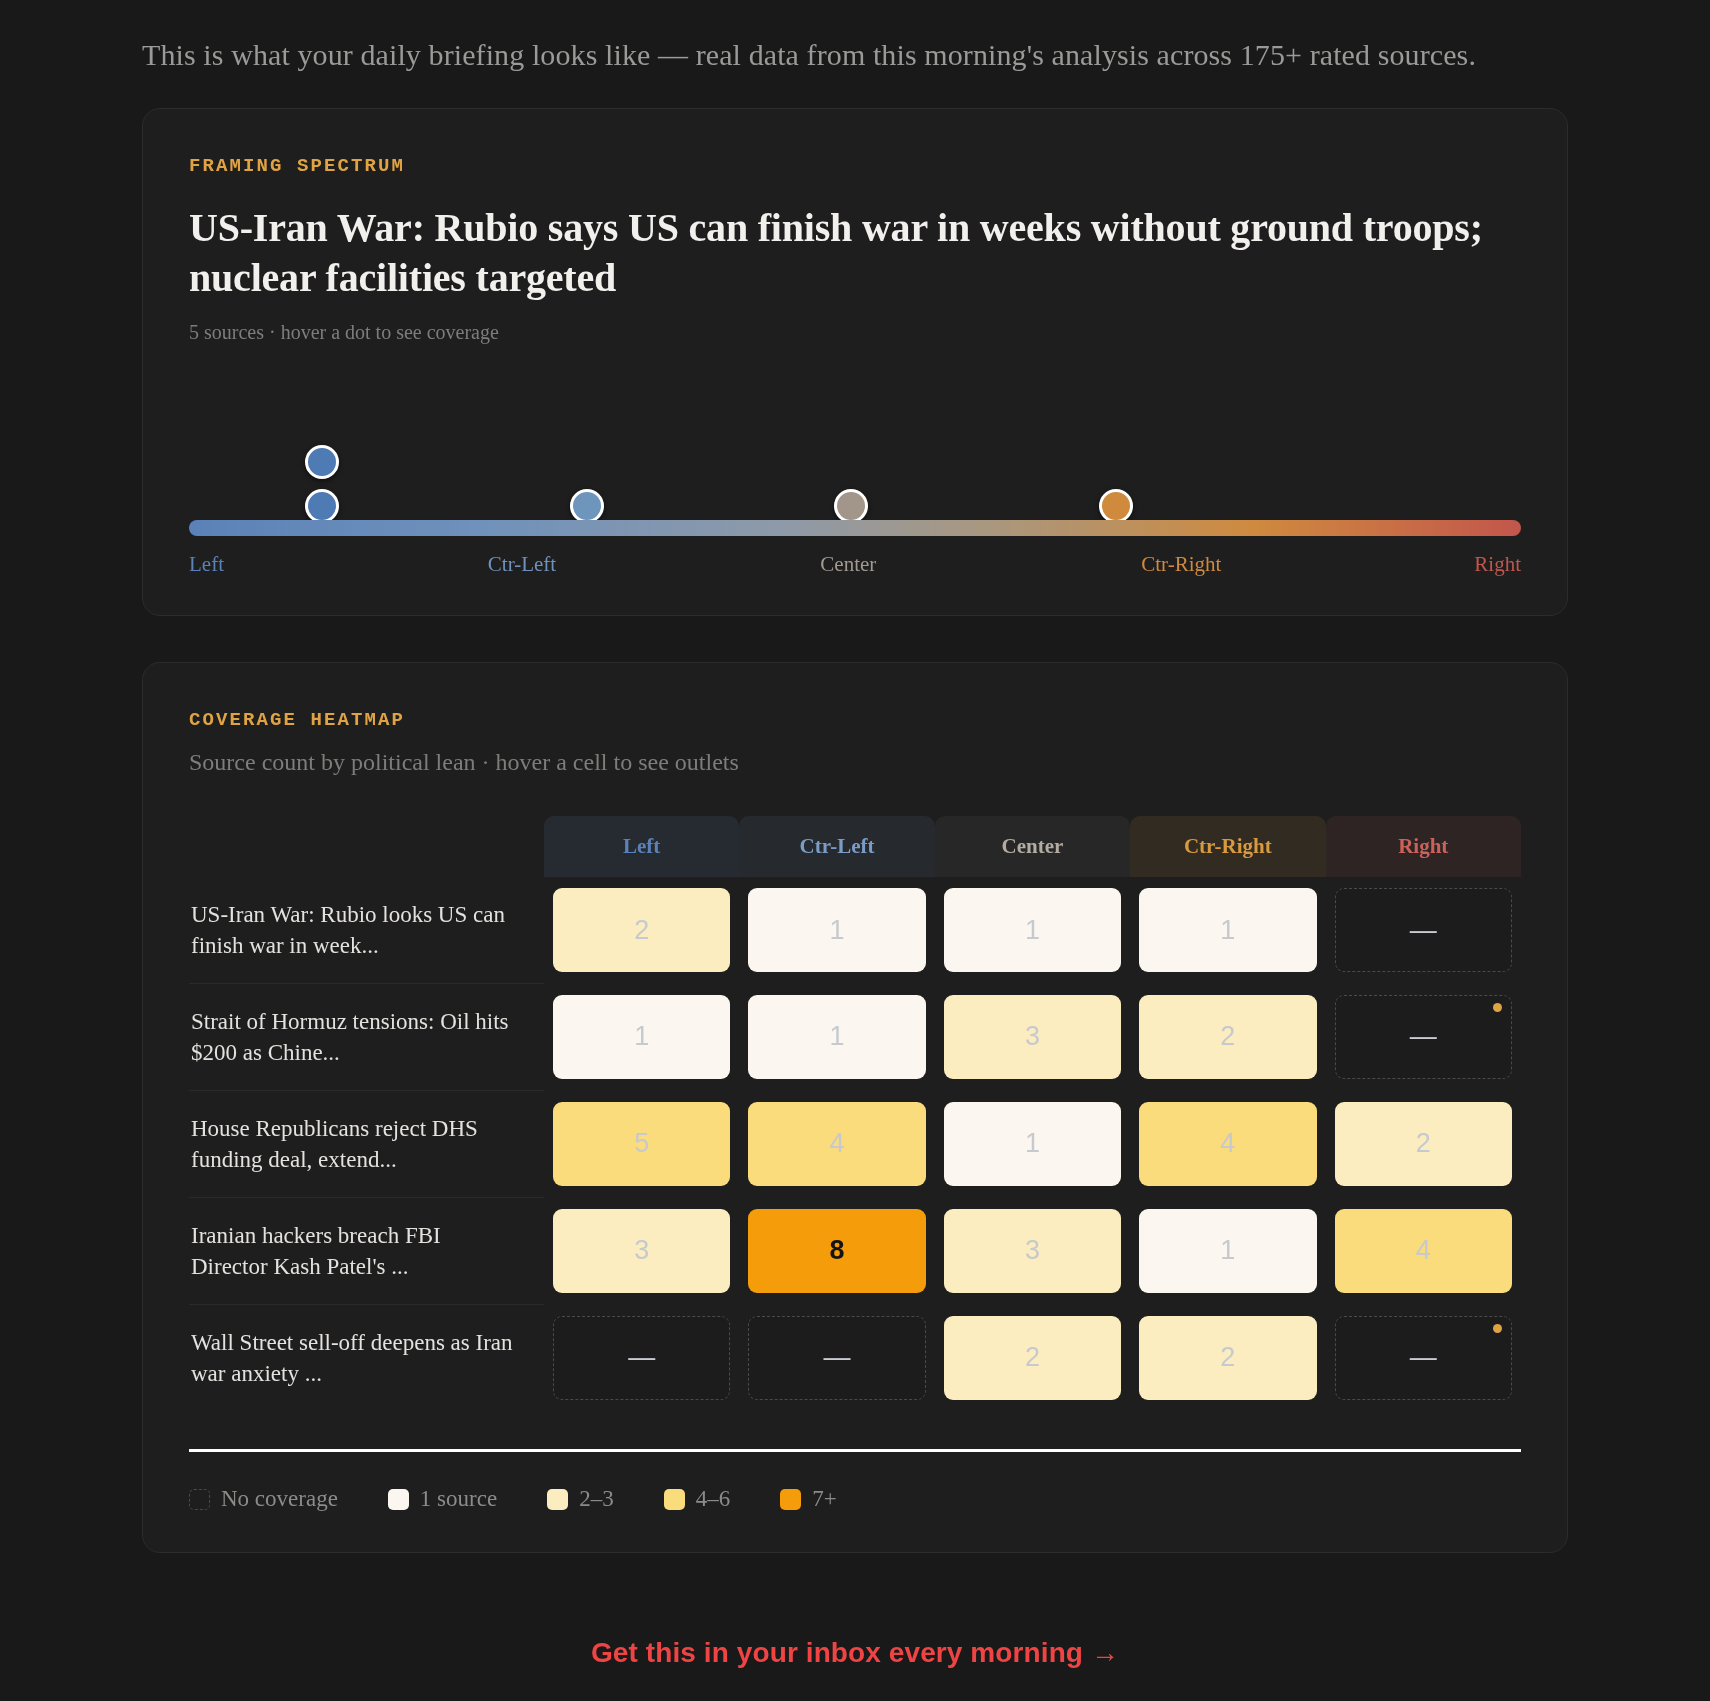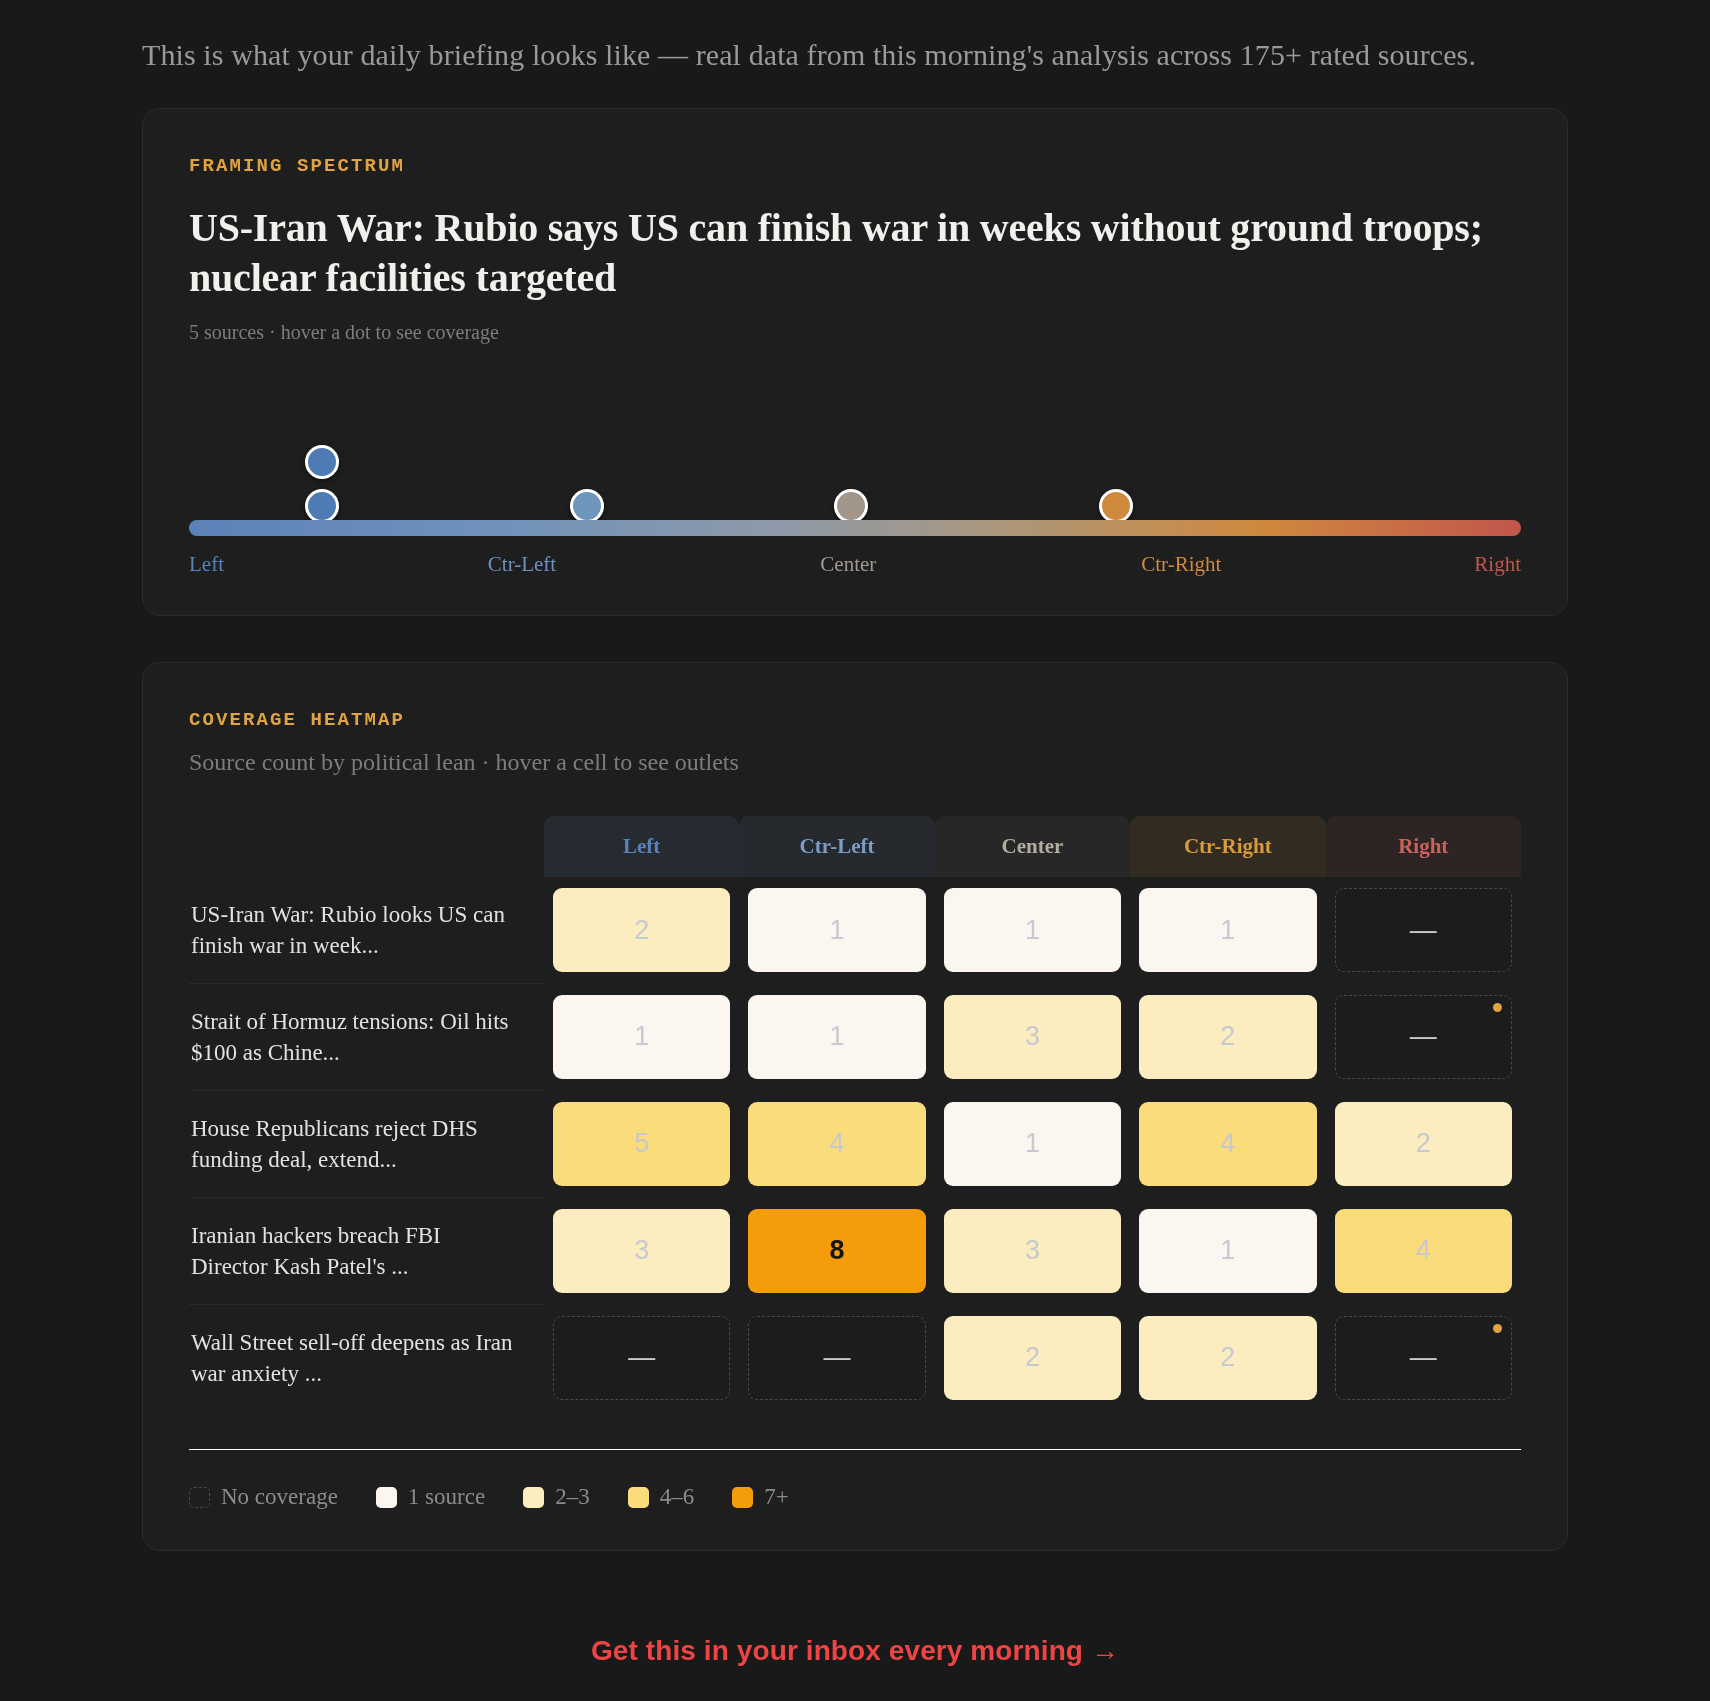--- a/index.html
+++ b/index.html
@@ -187,24 +187,24 @@
     width: 9px;
     height: 9px;
     border-radius: 50%;
     background: #e0a343;
   }
 
   
   .legend {
     display: flex;
     align-items: center;
-    gap: 12px;
+    gap: 24px;
     margin-top: 38px;
     padding-top: 34px;
-    border-top: 1px solid #ffffff;
+    border-top: 3px solid #ffffff;
   }
   .lg-item {
     display: flex;
     align-items: center;
     gap: 11px;
     margin-right: 26px;
   }
   .lg-sw {
     width: 21px;
     height: 21px;
@@ -299,21 +299,21 @@
               <div class="cellbox filled" style="background: rgb(251, 247, 240);">1</div>
             </td>
             <td class="hmcell">
               <div class="cellbox filled" style="background: rgb(251, 247, 240);">1</div>
             </td>
             <td class="hmcell">
               <div class="cellbox empty">—</div>
             </td>
           </tr>
           <tr>
-            <td class="rowlabel">Strait of Hormuz tensions: Oil hits $100 as Chine...</td>
+            <td class="rowlabel">Strait of Hormuz tensions: Oil hits $200 as Chine...</td>
             <td class="hmcell">
               <div class="cellbox filled" style="background: rgb(251, 247, 240);">1</div>
             </td>
             <td class="hmcell">
               <div class="cellbox filled" style="background: rgb(251, 247, 240);">1</div>
             </td>
             <td class="hmcell">
               <div class="cellbox filled" style="background: rgb(251, 237, 192);">3</div>
             </td>
             <td class="hmcell">

